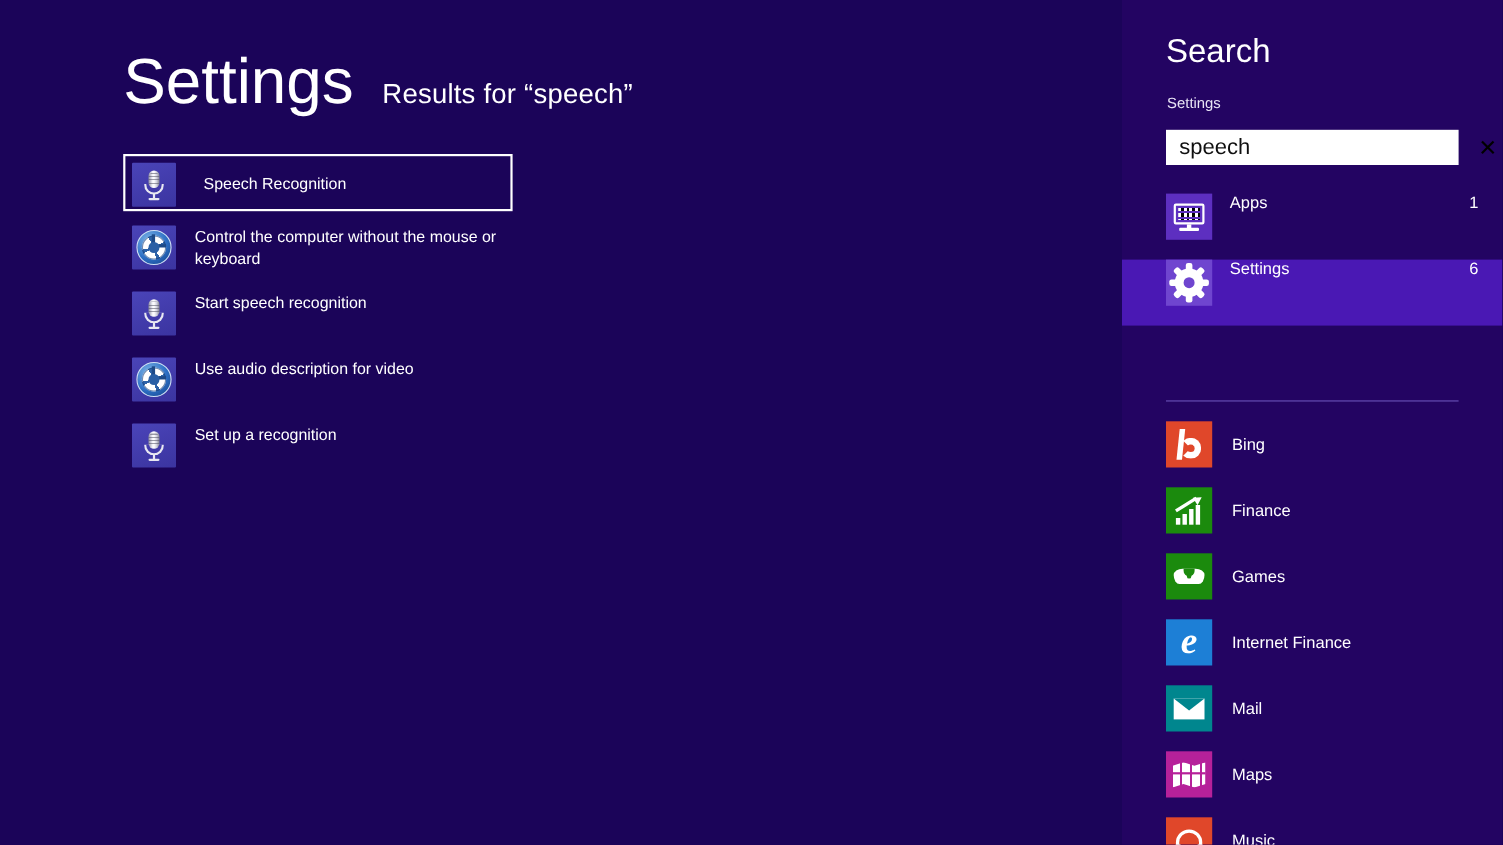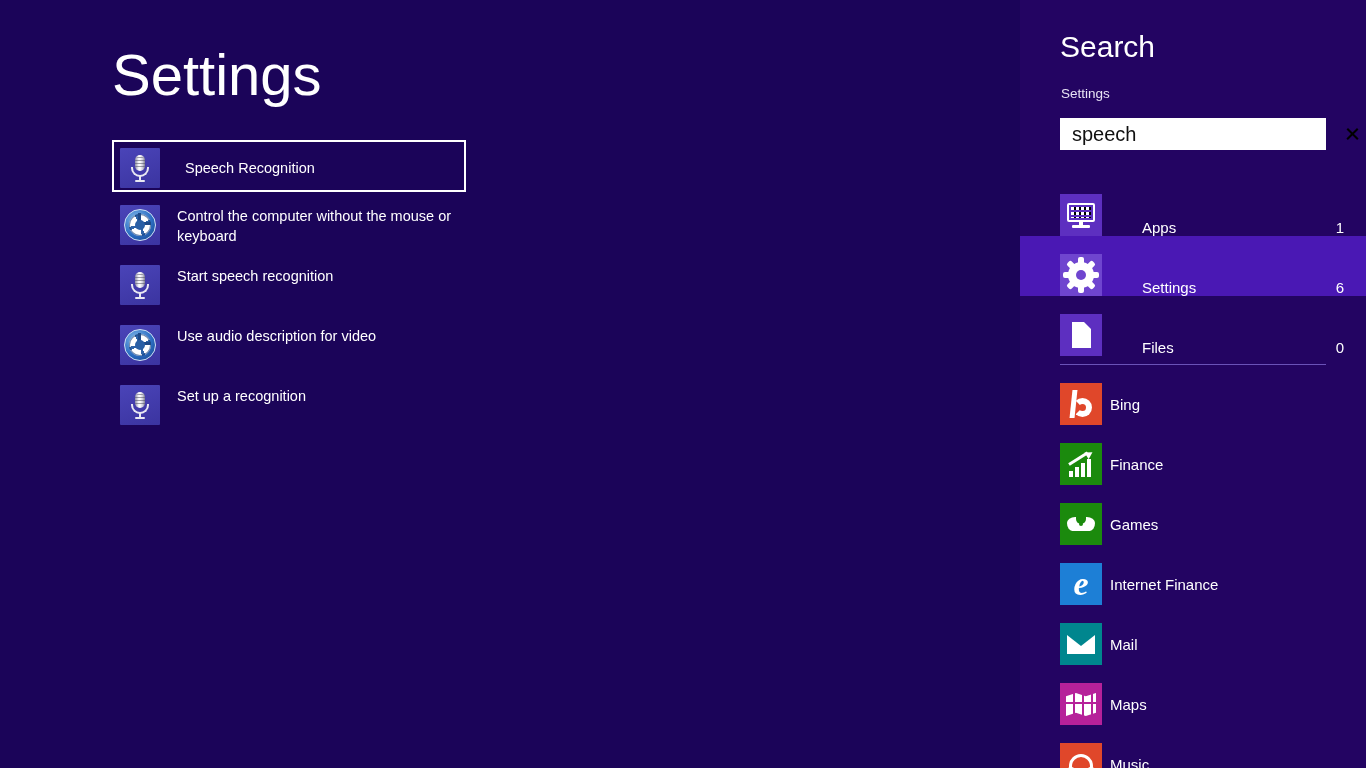--- a/index.html
+++ b/index.html
@@ -254,24 +254,23 @@
   
   #category-list {
     position: absolute;
     left: 0; top: 176px;
     width: 346px;
   }
   .category-row {
     position: relative;
     height: 60px;
     display: flex;
-    align-items: flex-end;
+    align-items: flex-start;
     padding-left: 40px;
     padding-right: 22px;
-    gap: 24px;
   }
   .category-row.active { background: #4a18b4; }
   .cat-icon {
     width: 42px; height: 42px;
     flex: 0 0 42px;
     background: #5d2fc0;
     position: relative;
   }
   .category-row.active .cat-icon { background: #6f45cf; }
   .cat-label {
@@ -368,21 +367,21 @@
   }
   .app-tile {
     width: 42px; height: 42px;
     flex: 0 0 42px;
     position: relative;
     overflow: hidden;
   }
   .app-label {
     color: #ffffff;
     font-size: 15px;
-    margin-left: 8px;
+    margin-left: 18px;
   }
 
   
   .tile-bing .bing-b {
     position: absolute; left: 11px; top: 7px;
     width: 5px; height: 28px;
     background: #fff;
     transform: skewX(-6deg);
   }
   .tile-bing .bing-bowl {
@@ -495,20 +494,21 @@
 </style>
 </head>
 <body>
 
 <div id="screen">
 
   <div id="results-area">
 
     <div id="results-header">
       <div id="page-title">Settings</div>
+      <div id="results-subtitle">Results for “speech”</div>
     </div>
 
     <div id="result-list">
         <div class="result-item selected">
           <span class="result-icon icon-mic">
             <span class="mic-body"></span>
             <span class="mic-lines"></span>
             <span class="mic-arc"></span>
             <span class="mic-stem"></span>
             <span class="mic-base"></span>
@@ -588,28 +588,20 @@
             <span class="gear-ring"></span>
             <span class="gear-tooth"></span>
             <span class="gear-tooth"></span>
             <span class="gear-tooth"></span>
             <span class="gear-tooth"></span>
             <span class="gear-hole"></span>
           </span>
           <span class="cat-label">Settings</span>
           <span class="cat-count">6</span>
         </div>
-        <div class="category-row">
-          <span class="cat-icon ic-files">
-            <span class="doc"></span>
-            <span class="doc-fold"></span>
-          </span>
-          <span class="cat-label">Files</span>
-          <span class="cat-count">0</span>
-        </div>
       </div>
 
     <div id="panel-divider"></div>
 
     <div id="app-list">
         <div class="app-row">
           <span class="app-tile tile-bing" style="background: rgb(224, 71, 42);">
             <span class="bing-b"></span>
             <span class="bing-bowl"></span>
           </span>

